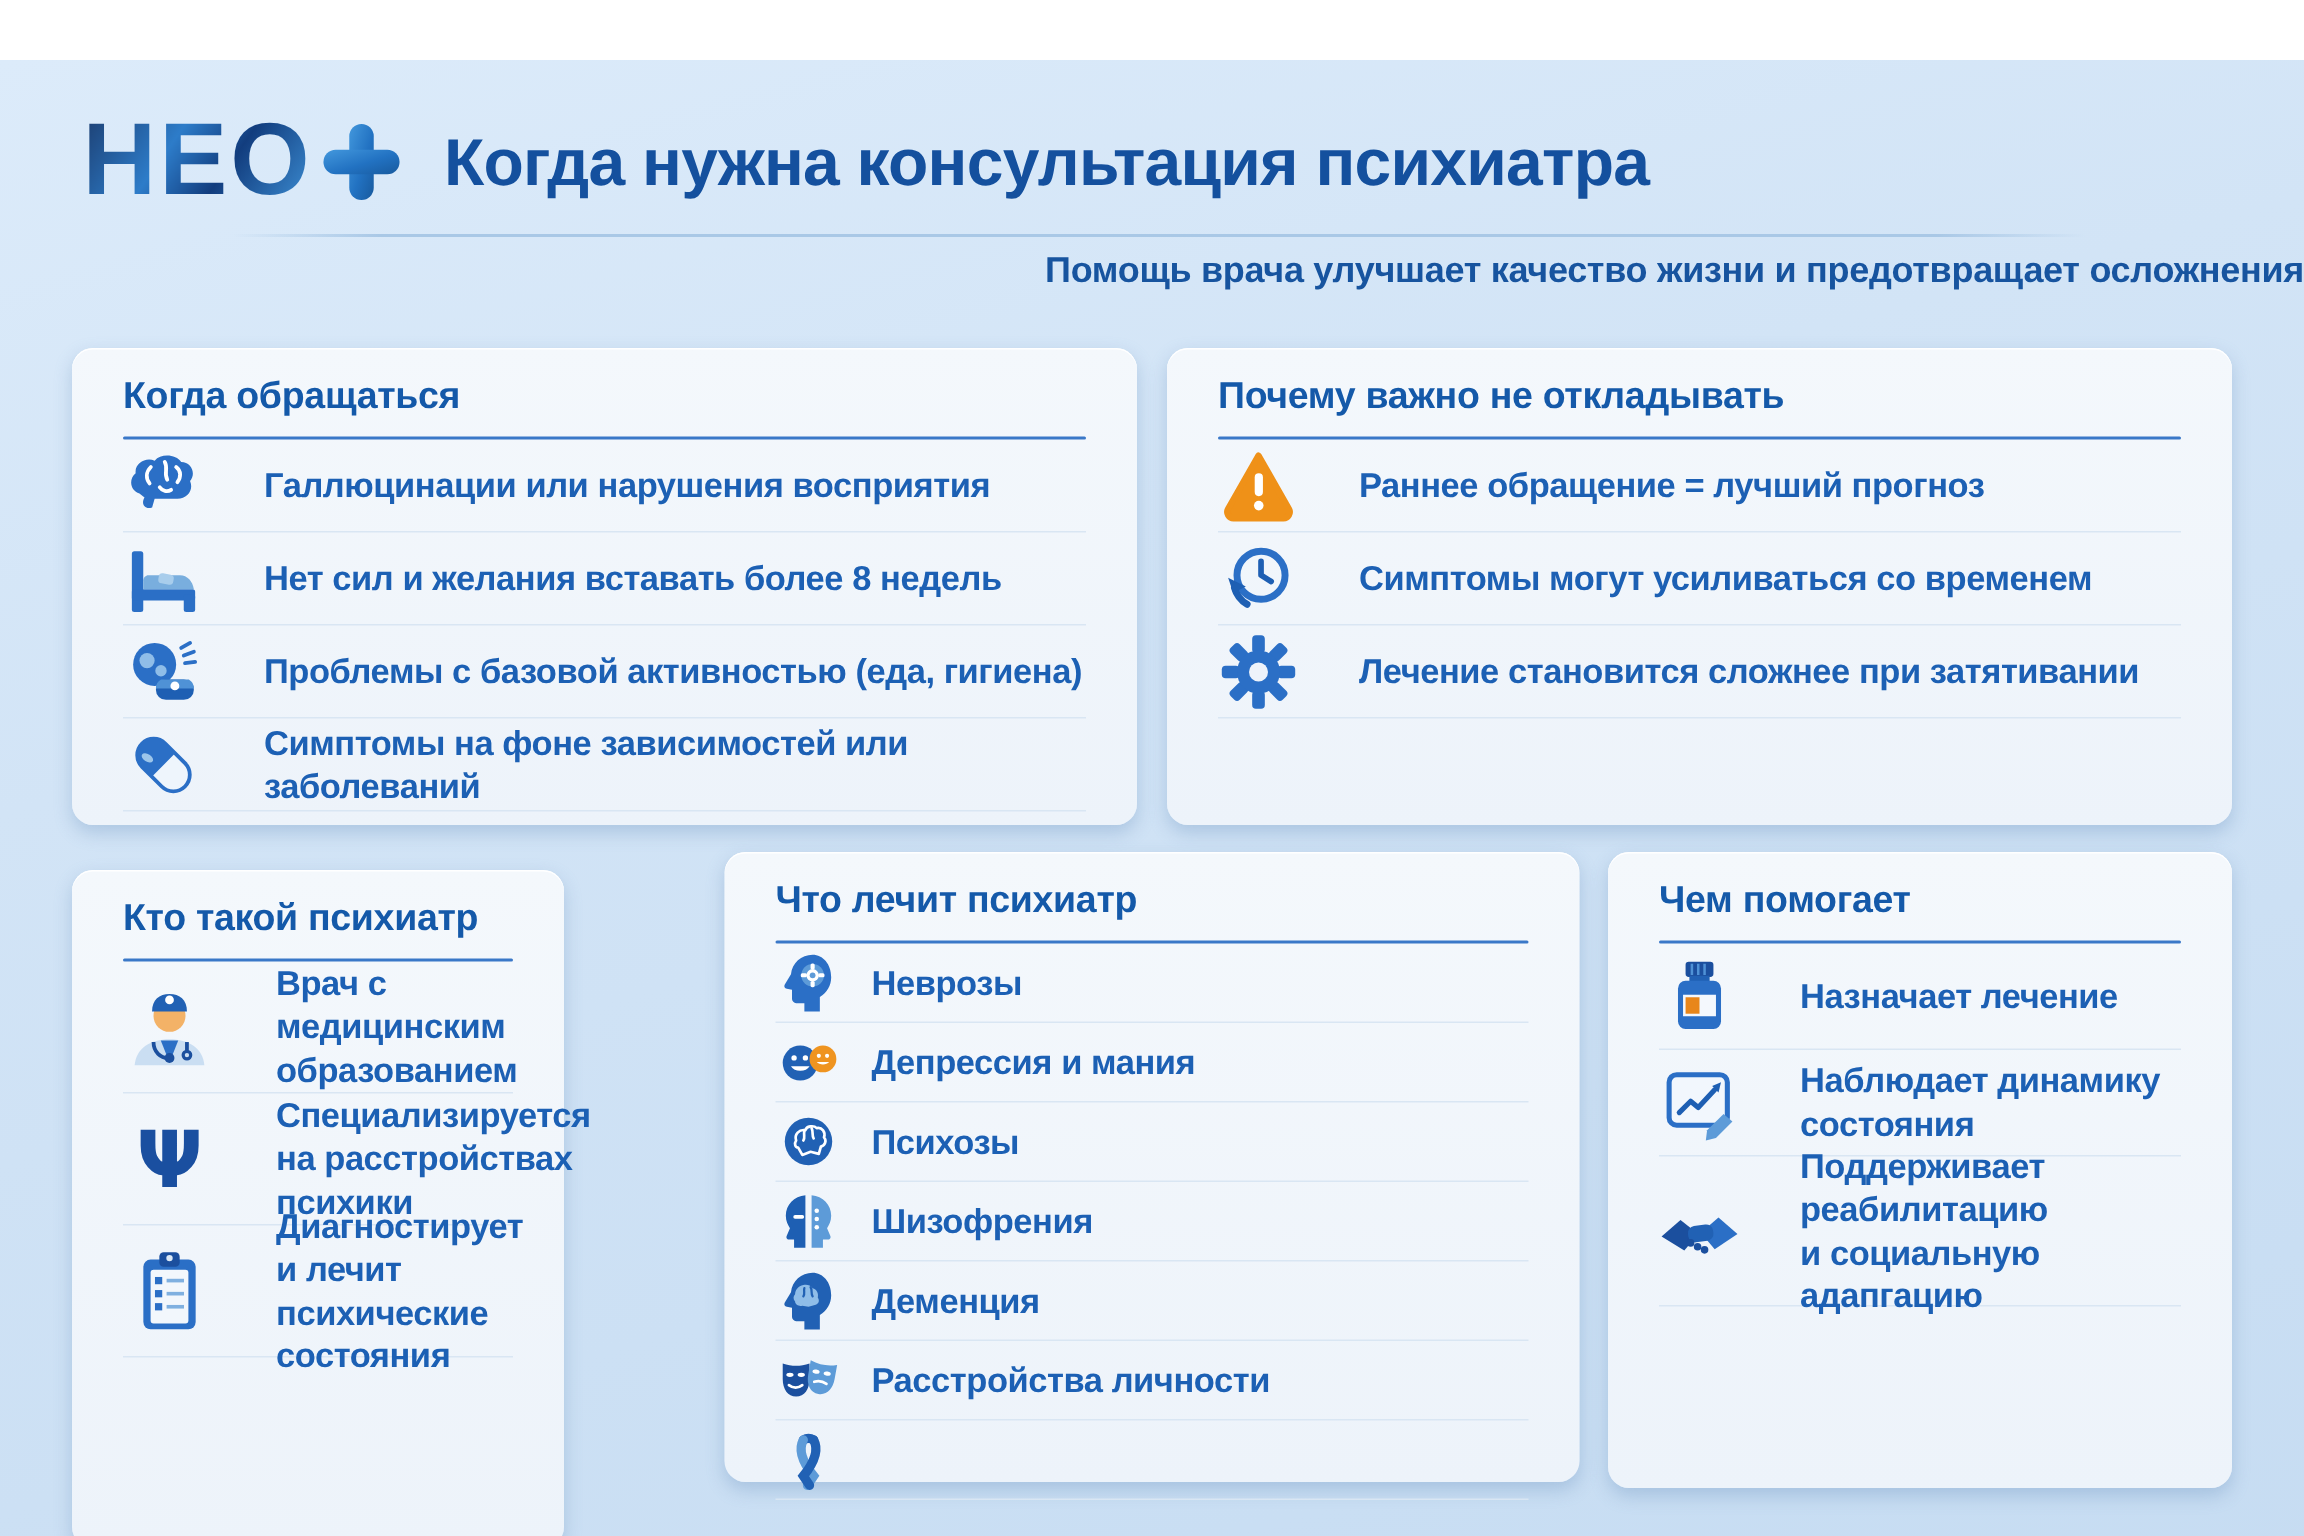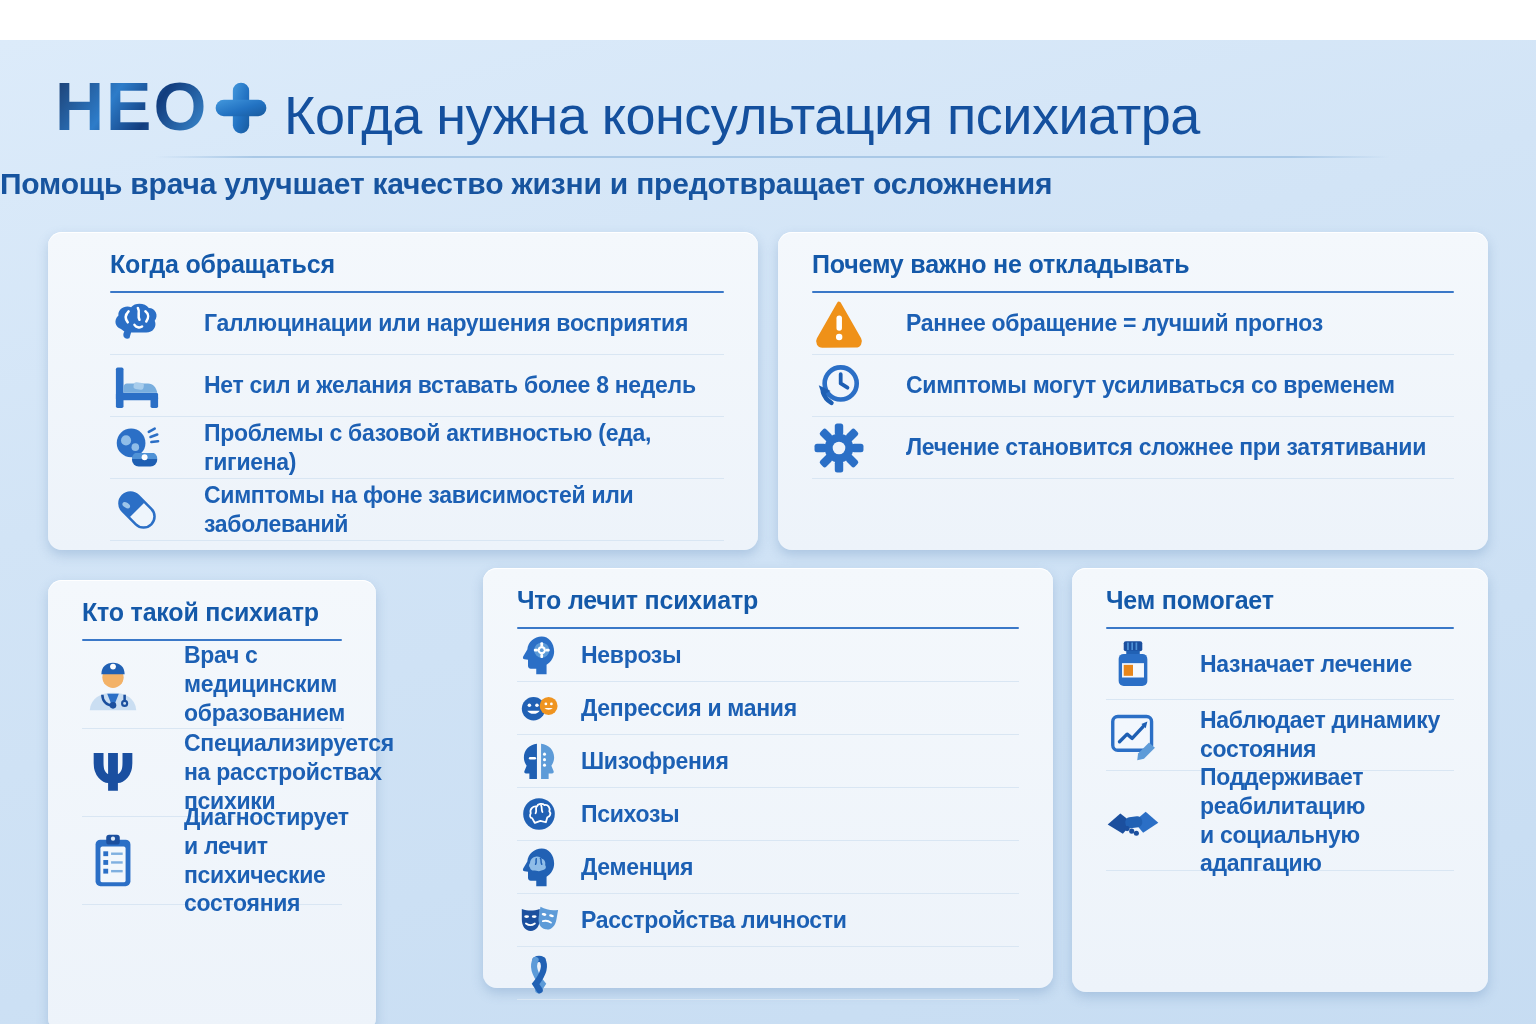--- a/index.html
+++ b/index.html
@@ -11,47 +11,47 @@
   }
   
   .logo { position:absolute; left:55px; top:32px; display:flex; align-items:center; }
   .logo-text{
     font-size:68px; font-weight:bold; letter-spacing:2px; line-height:1;
     background:linear-gradient(125deg,#1b3a6b 0%,#2d7cc9 38%,#123d7e 62%,#3f93d9 100%);
     -webkit-background-clip:text; background-clip:text; color:transparent;
   }
   .logo-plus{ margin-left:4px; margin-top:4px; }
   .page-title{
-    position:absolute; left:284px; top:44px;
-    font-size:54px; font-weight:normal; color:#14509e; letter-spacing:-0.5px;
+    position:absolute; left:296px; top:44px;
+    font-size:44px; font-weight:bold; color:#14509e; letter-spacing:-0.5px;
   }
   .header-divider{
     position:absolute; top:116px; left:155px; width:1235px; height:2px;
     background:linear-gradient(90deg,rgba(169,200,230,0),#a9c8e6 8%,#a9c8e6 92%,rgba(169,200,230,0));
   }
   .subtitle{
-    position:absolute; top:127px; left:0; width:100%; text-align:left;
-    font-size:30px; font-weight:bold; color:#17549f; letter-spacing:-0.2px;
+    position:absolute; top:127px; left:0; width:100%; text-align:right;
+    font-size:24px; font-weight:bold; color:#17549f; letter-spacing:-0.2px;
   }
   
   .card{
     position:absolute; border-radius:14px;
     background:linear-gradient(180deg,#f4f8fc 0%,#edf3fa 100%);
     box-shadow:0 5px 12px rgba(96,136,184,0.32), inset 0 1px 0 #ffffff;
   }
   .card h2{ margin:18px 34px 0; font-size:25px; font-weight:bold; color:#1459a9; letter-spacing:-0.2px; }
   .card .rule{ height:2px; background:#3a78c8; margin:12px 34px 0; border-radius:1px; }
   .rows{ margin:0 34px; }
   .row{ display:flex; align-items:center; gap:40px; border-bottom:1px solid #d9e6f3; }
   .ic{ display:flex; align-items:center; justify-content:center; flex:0 0 auto; }
   .txt{
     font-size:23px; font-weight:bold; color:#1c60b4;
     letter-spacing:-0.3px; line-height:1.25; white-space:pre-line;
   }
-  #card-when    { left:48px;   top:192px; width:710px; height:318px;padding-left:28px; }
+  #card-when    { left:48px;   top:192px; width:710px; height:318px; }
   #card-why     { left:778px;  top:192px; width:710px; height:318px; }
   #card-who     { left:48px;   top:540px; width:328px; height:452px; }
   #card-treats  { left:483px;  top:528px; width:570px; height:420px; }
   #card-helps   { left:1072px; top:528px; width:416px; height:424px; }
   #card-when .row,  #card-why .row  { height:62px; }
   #card-who .row    { height:88px; }
   #card-treats .row { height:53px; gap:20px; }
   #card-helps .row  { height:71px; }
   #card-helps .row.tall{ height:100px; }
 </style>
@@ -277,41 +277,41 @@
             <circle cx="42" cy="26" r="2" fill="#fff"></circle>
               <circle cx="50" cy="26" r="2" fill="#fff"></circle>
             <path d="M40 32a7 5 0 0 0 12 0z" fill="#fff"></path>
           </svg>
         </span>
         <span class="txt">Депрессия и мания</span>
       </div>
       <div class="row">
         <span class="ic">
           <svg width="44" height="44" viewBox="0 0 64 64">
+            <circle cx="32" cy="32" r="23" fill="#2161b4"></circle>
+            <path d="M20 31c-2-6 3-11 9-10 1-4 8-5 11-2 5-1 9 4 7 9 3 3 1 8-3 9l-2 7-8-2-8 3-4-7c-3 0-4-4-2-7z" fill="none" stroke="#fff" stroke-width="2.6" stroke-linejoin="round"></path>
+            <path d="M28 22c-1 4 1 6-1 9m8-12c2 4 0 7 2 10" stroke="#fff" stroke-width="2.6" fill="none" stroke-linecap="round"></path>
+          </svg>
+        </span>
+        <span class="txt">Психозы</span>
+      </div>
+      <div class="row">
+        <span class="ic">
+          <svg width="44" height="44" viewBox="0 0 64 64">
             <path d="M29 7C18 8 10 16 10 27c0 5 2 9 4 12l-3 7c-1 2 0 4 2 4h5v8h11z" fill="#1e5fb3"></path>
             <path d="M35 7c11 1 19 9 19 20 0 5-2 9-4 12l3 7c1 2 0 4-2 4h-5v8H35z" fill="#5d9bd8"></path>
             <path d="M19 28h7" stroke="#fff" stroke-width="3.5" stroke-linecap="round"></path>
             <g fill="#fff">
                 <circle cx="40" cy="22" r="2.2"></circle>
                 <circle cx="40" cy="30" r="2.2"></circle>
                 <circle cx="40" cy="38" r="2.2"></circle>
               </g>
           </svg>
         </span>
         <span class="txt">Шизофрения</span>
-      </div>
-      <div class="row">
-        <span class="ic">
-          <svg width="44" height="44" viewBox="0 0 64 64">
-            <circle cx="32" cy="32" r="23" fill="#2161b4"></circle>
-            <path d="M20 31c-2-6 3-11 9-10 1-4 8-5 11-2 5-1 9 4 7 9 3 3 1 8-3 9l-2 7-8-2-8 3-4-7c-3 0-4-4-2-7z" fill="none" stroke="#fff" stroke-width="2.6" stroke-linejoin="round"></path>
-            <path d="M28 22c-1 4 1 6-1 9m8-12c2 4 0 7 2 10" stroke="#fff" stroke-width="2.6" fill="none" stroke-linecap="round"></path>
-          </svg>
-        </span>
-        <span class="txt">Психозы</span>
       </div>
       <div class="row">
         <span class="ic">
           <svg width="44" height="44" viewBox="0 0 64 64">
             <path d="M36 5C25 5 16 13 15 24l-6 10c-1 2 0 4 2 4l5 1v9c0 2 2 4 4 4h8v8h15V46c7-4 11-11 11-19C54 14 46 5 36 5z" fill="#2161b4"></path>
             <path d="M27 17c-5 1-8 5-8 9-2 2-2 5 0 7 0 3 4 5 7 4l6 1 7-2c3-1 4-4 2-7 1-4-1-8-5-9-2-3-6-4-9-3z" fill="#8fbde8"></path>
             <path d="M28 20c-1 3 1 5-1 8m7-9c2 3 0 6 2 9" stroke="#2161b4" stroke-width="2.2" fill="none" stroke-linecap="round"></path>
           </svg>
         </span>
         <span class="txt">Деменция</span>

